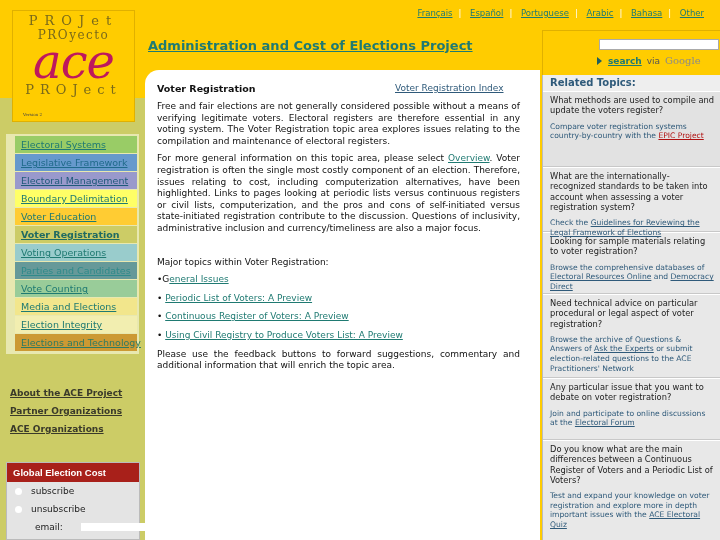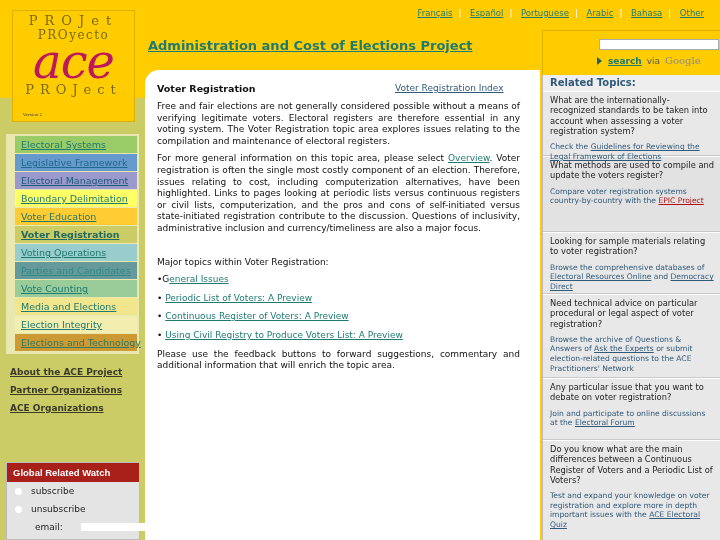--- a/index.html
+++ b/index.html
@@ -42,21 +42,21 @@
     background: #e8e8b0;
     padding-left: 7px;
   }
   .nav-item {
     display: block; height: 18px; line-height: 18px; padding-left: 6px;
     font-size: 9.5px; border-bottom: 1px solid #e8e8b0; white-space: nowrap;
   }
   .nav-item a { color: #1f7a72; }
   .nav-item.bold a { font-weight: bold; color: #1f6a62; }
 
-  #links2 { position: absolute; left: 10px; top: 363px; }
+  #links2 { position: absolute; left: 10px; top: 384px; }
   #links2 div { height: 18px; line-height: 18px; font-weight: bold; font-size: 9px; }
   #links2 a { color: #3a3a2a; }
 
   #gew {
     position: absolute; left: 6px; top: 462px; width: 134px; height: 78px;
     background: #e4e4e4; border: 1px solid #bbb;
   }
   #gew-title {
     background: #a8201a; color: #fff; font-weight: bold; font-size: 9.5px;
     height: 19px; line-height: 19px; padding-left: 6px;
@@ -148,21 +148,21 @@
     <div class="nav-item" style="background:#cc9933"><a style="color:#2f7a62">Elections and Technology</a></div>
   </div>
 
   <div id="links2">
     <div><a>About the ACE Project</a></div>
     <div><a>Partner Organizations</a></div>
     <div><a>ACE Organizations</a></div>
   </div>
 
   <div id="gew">
-    <div id="gew-title">Global Related Watch</div>
+    <div id="gew-title">Global Election Cost</div>
     <div class="gew-row">
       <span class="radio"></span>
       <span>subscribe</span>
     </div>
     <div class="gew-row">
       <span class="radio"></span>
       <span>unsubscribe</span>
     </div>
     <div class="gew-row">
       <span id="email-lbl">email:</span>
@@ -207,30 +207,30 @@
       <li><span> </span><a>Continuous Register of Voters: A Preview</a></li>
       <li><span> </span><a>Using Civil Registry to Produce Voters List: A Preview</a></li>
     </ul>
     <p>Please use the feedback buttons to forward suggestions, commentary and additional information that will enrich the topic area.</p>
   </div>
 </div>
 
 <div id="right">
   <div id="rt-title">Related Topics:</div>
 
+  <div class="rt-block" style="background:#e2e2e2;height:76px">
+    <div class="rt-q">What methods are used to compile and update the voters register?</div>
+    <div class="rt-a"><span>Compare voter registration systems country-by-country with the </span><a class="red">EPIC Project</a></div>
+  </div>
+
   <div class="rt-block" style="height:65px">
     <div class="rt-q">What are the internationally-recognized standards to be taken into account when assessing a voter registration system?</div>
     <div class="rt-a"><span>Check the </span><a>Guidelines for Reviewing the Legal Framework of Elections</a></div>
   </div>
 
-  <div class="rt-block" style="background:#e2e2e2;height:76px">
-    <div class="rt-q">What methods are used to compile and update the voters register?</div>
-    <div class="rt-a"><span>Compare voter registration systems country-by-country with the </span><a class="red">EPIC Project</a></div>
-  </div>
-
   <div class="rt-block" style="height:62px">
     <div class="rt-q">Looking for sample materials relating to voter registration?</div>
     <div class="rt-a"><span>Browse the comprehensive databases of </span><a>Electoral Resources Online</a><span> and </span><a>Democracy Direct</a></div>
   </div>
 
   <div class="rt-block" style="height:84px">
     <div class="rt-q">Need technical advice on particular procedural or legal aspect of voter registration?</div>
     <div class="rt-a"><span>Browse the archive of Questions &amp; Answers of </span><a>Ask the Experts</a><span> or submit election-related questions to the ACE Practitioners' Network</span></div>
   </div>
 

